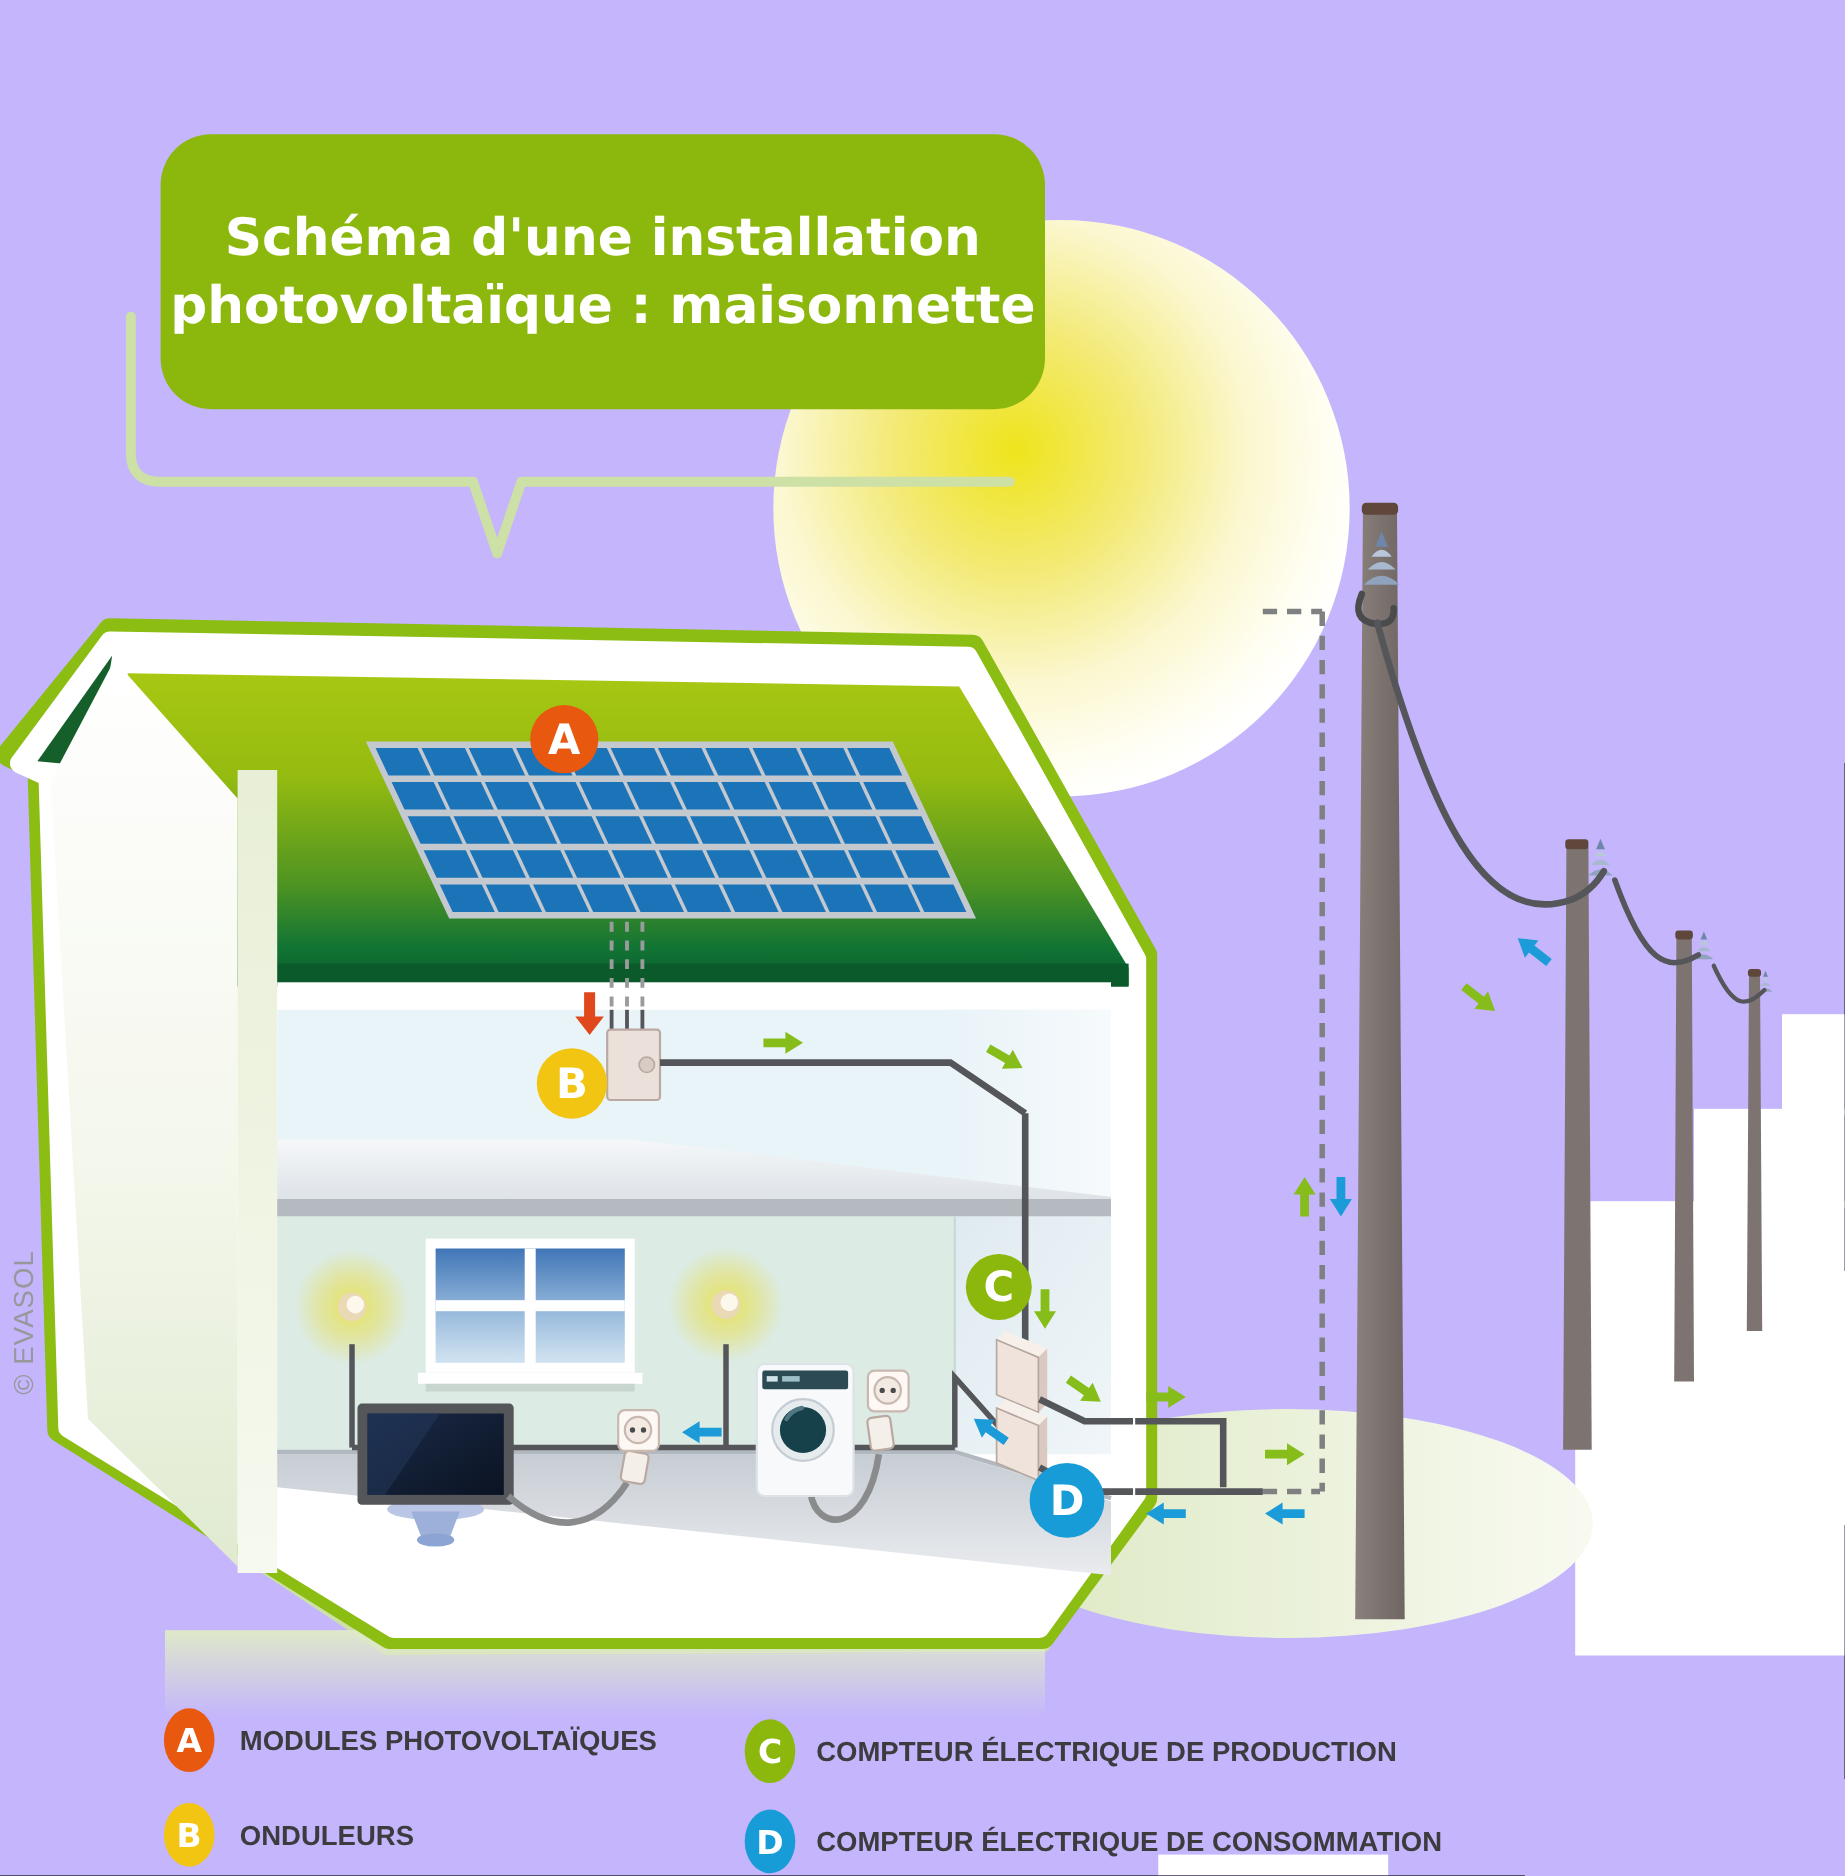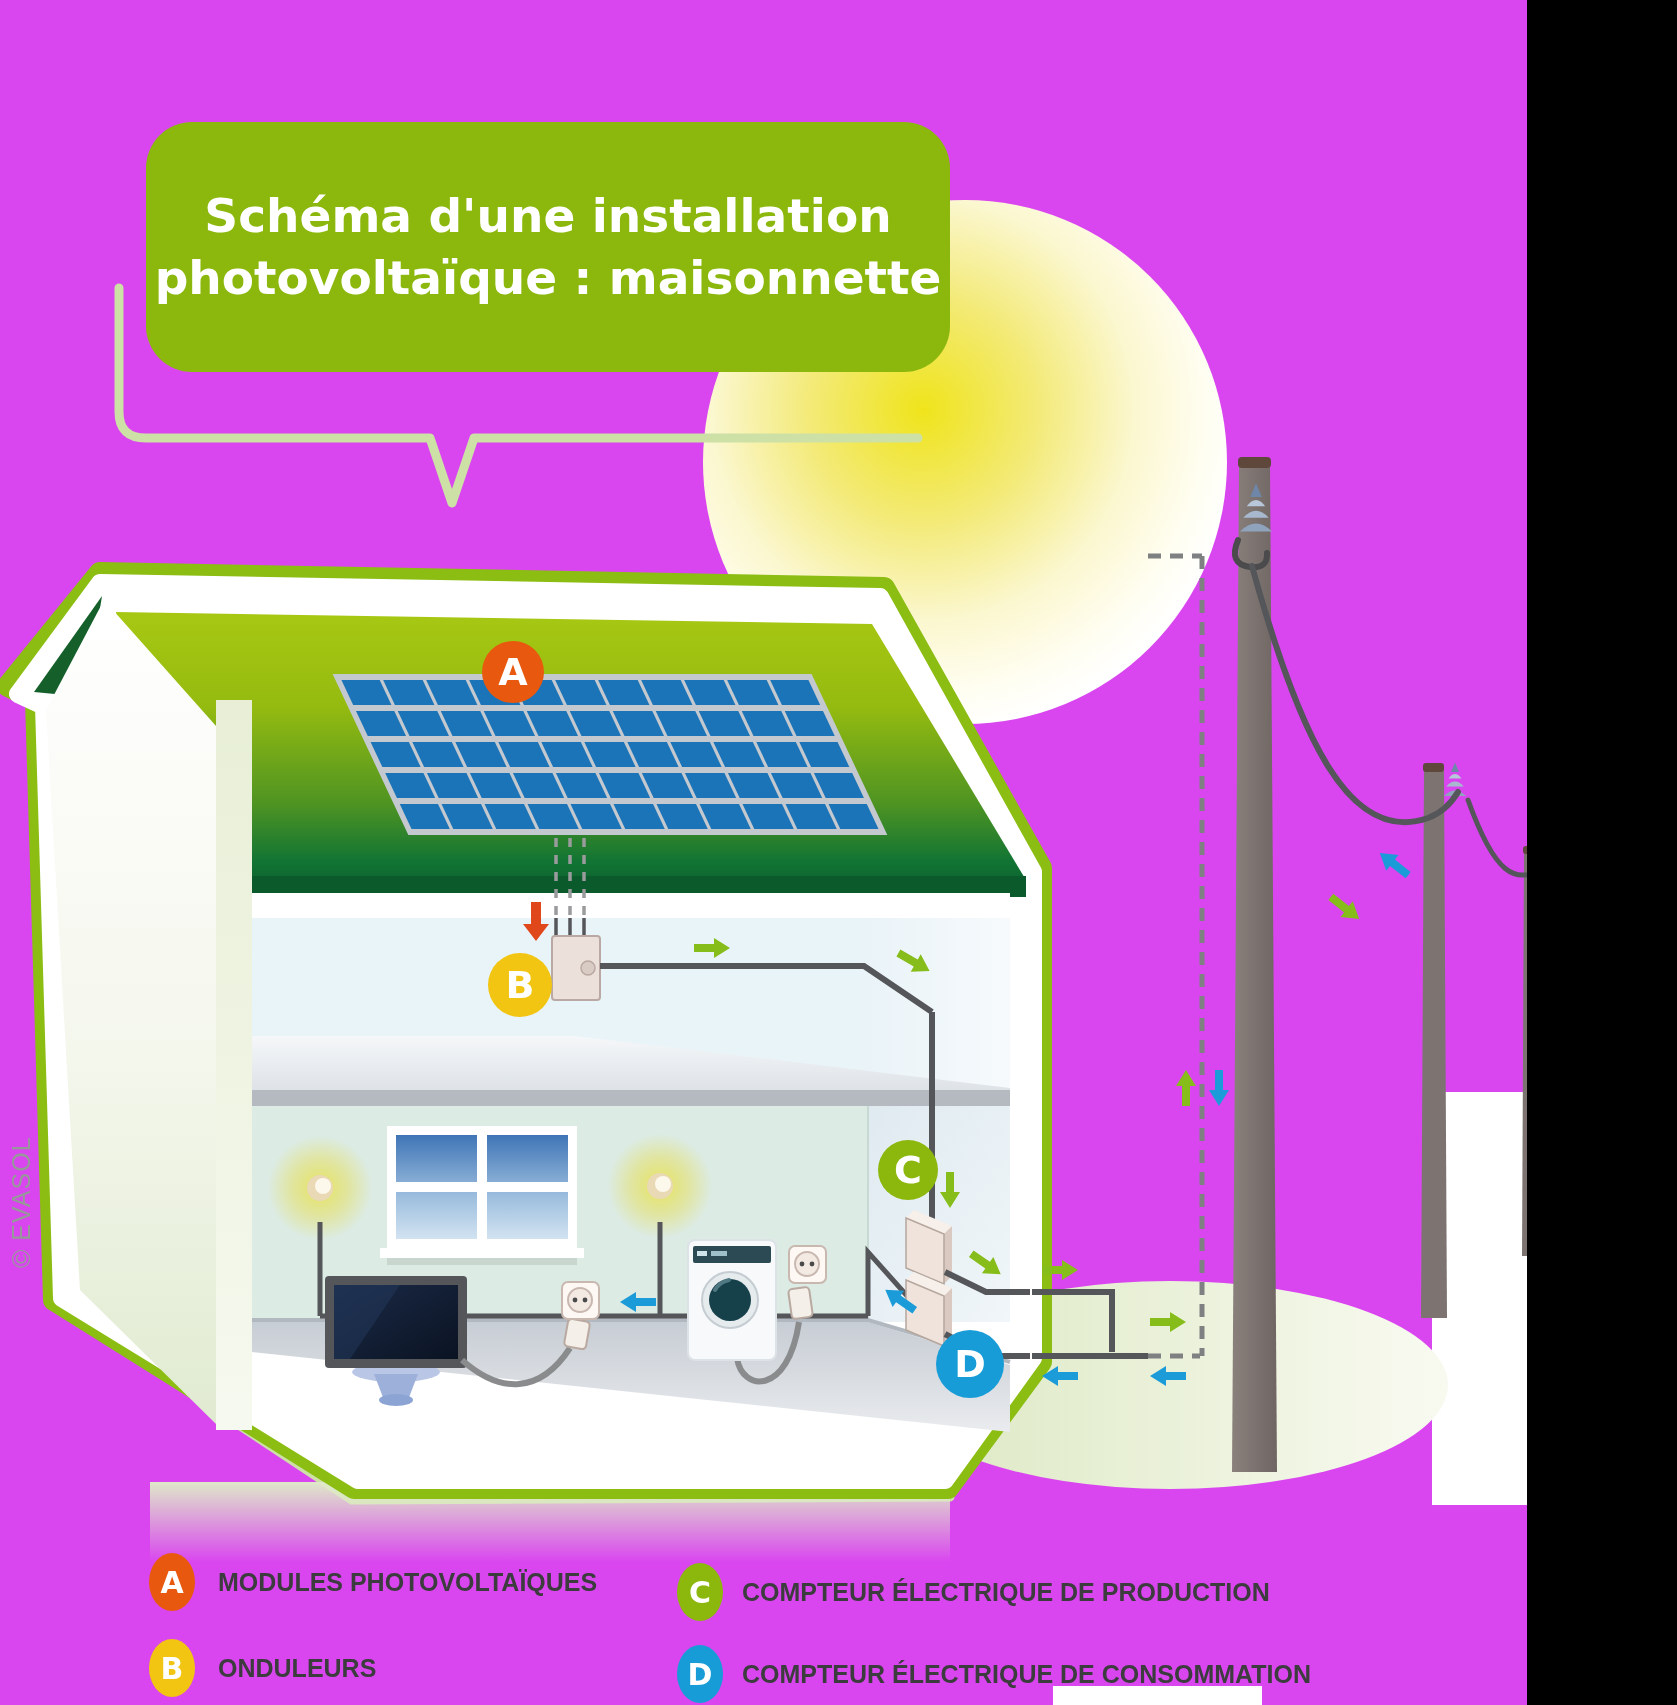--- a/index.html
+++ b/index.html
@@ -1,16 +1,16 @@
 <!DOCTYPE html>
 <html><head>
 <meta charset="utf-8">
 <style>
   html,body{margin:0;padding:0;background:#000;}
-  #stage{position:relative;width:1527px;height:1705px;background:#d946ef;overflow:hidden;
+  #stage{position:relative;width:1677px;height:1705px;background:#c4b5fd;overflow:hidden;
          font-family:"Liberation Sans", sans-serif;}
   svg{position:absolute;left:0;top:0;}
   .title-line{font-family:"DejaVu Sans", sans-serif;font-weight:bold;font-size:47px;fill:#ffffff;text-anchor:middle;}
   .legend-label{font-family:"Liberation Sans", sans-serif;font-weight:bold;font-size:25px;fill:#3c3c3e;}
   .badge-letter{font-family:"DejaVu Sans", sans-serif;font-weight:bold;fill:#ffffff;text-anchor:middle;}
   .copyright{font-family:"Liberation Sans", sans-serif;font-size:25px;fill:#97989a;letter-spacing:1px;}
 </style>
 </head>
 <body>
 

